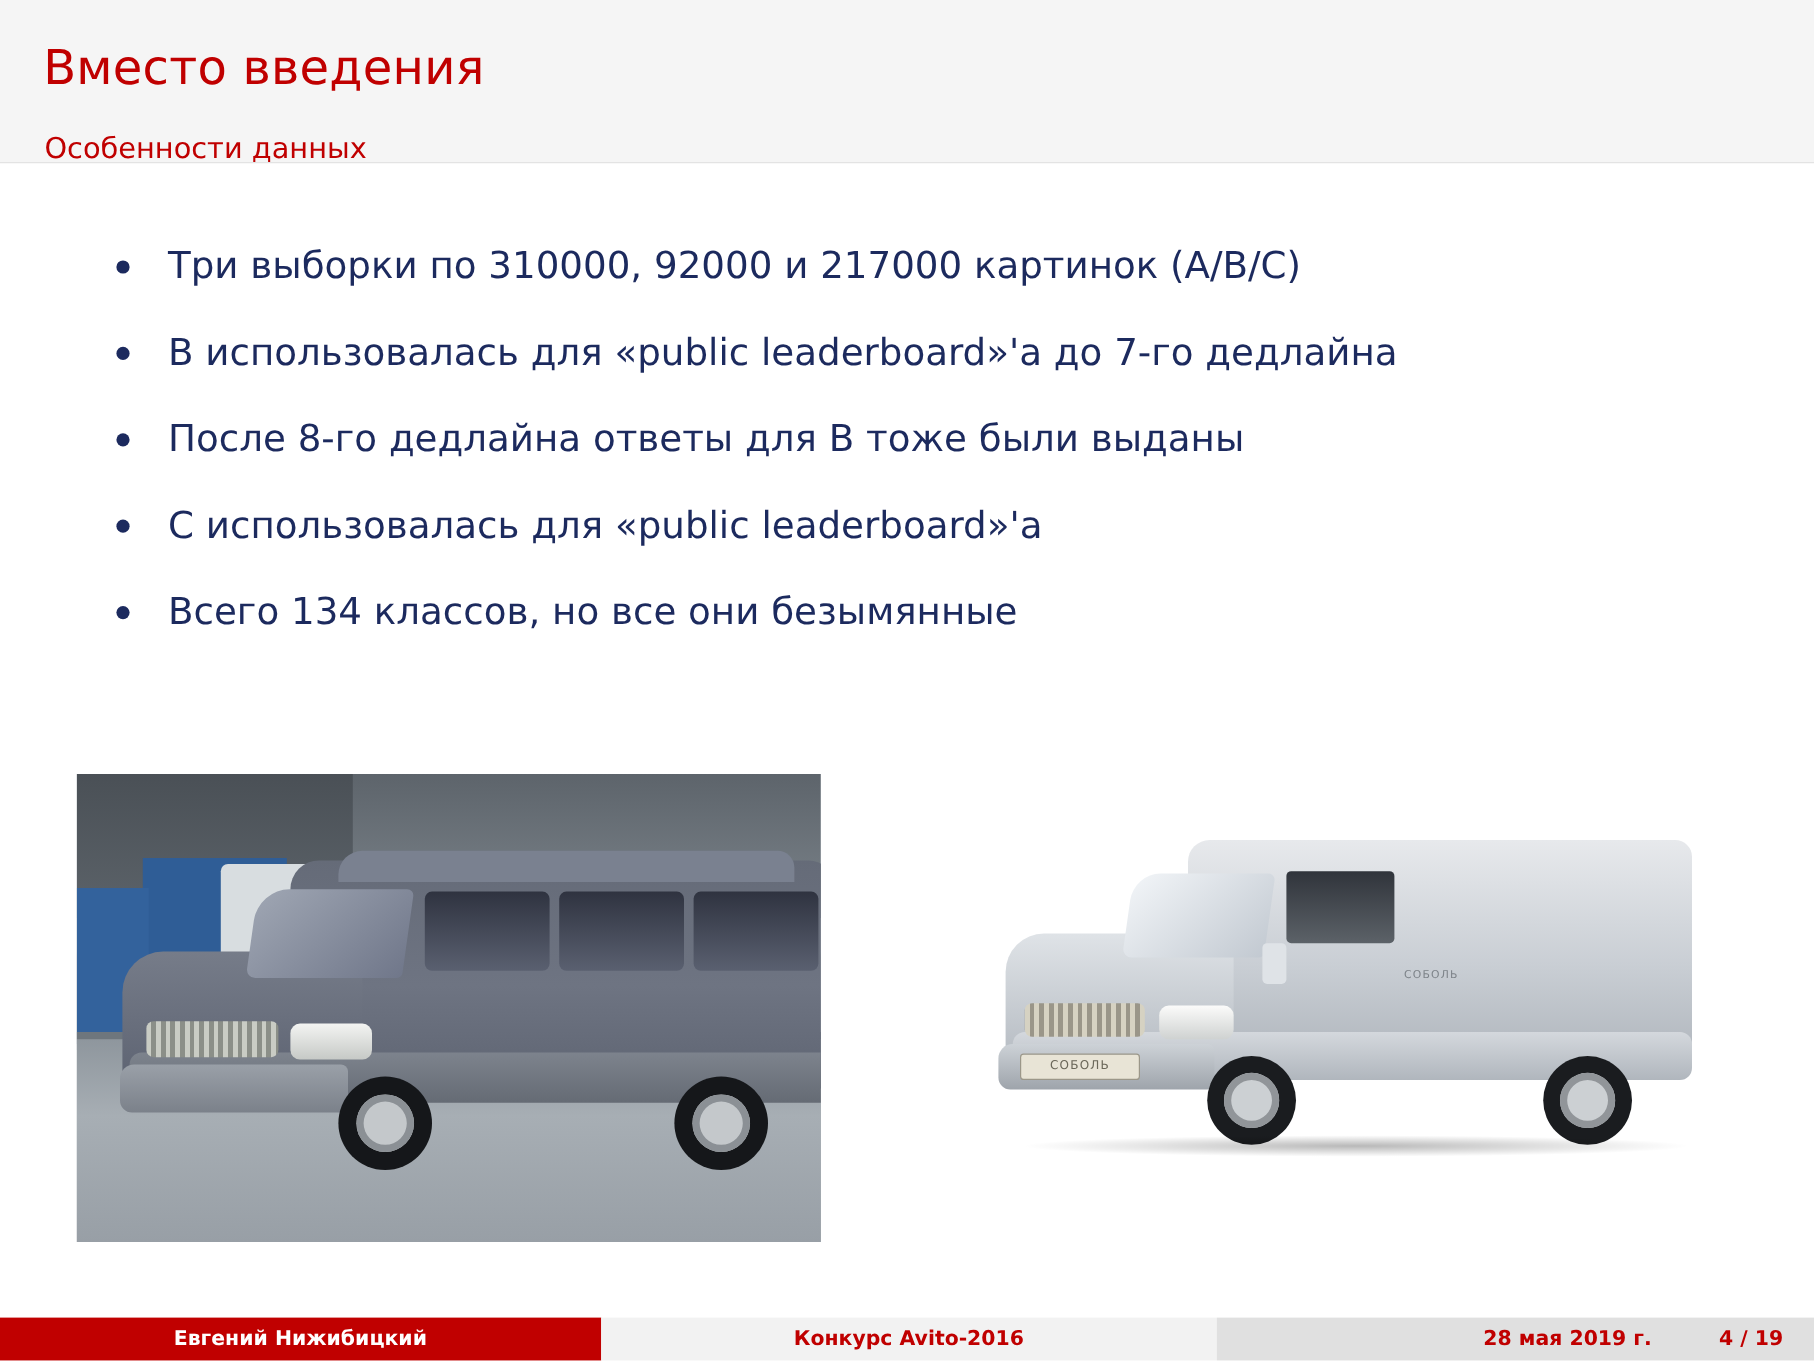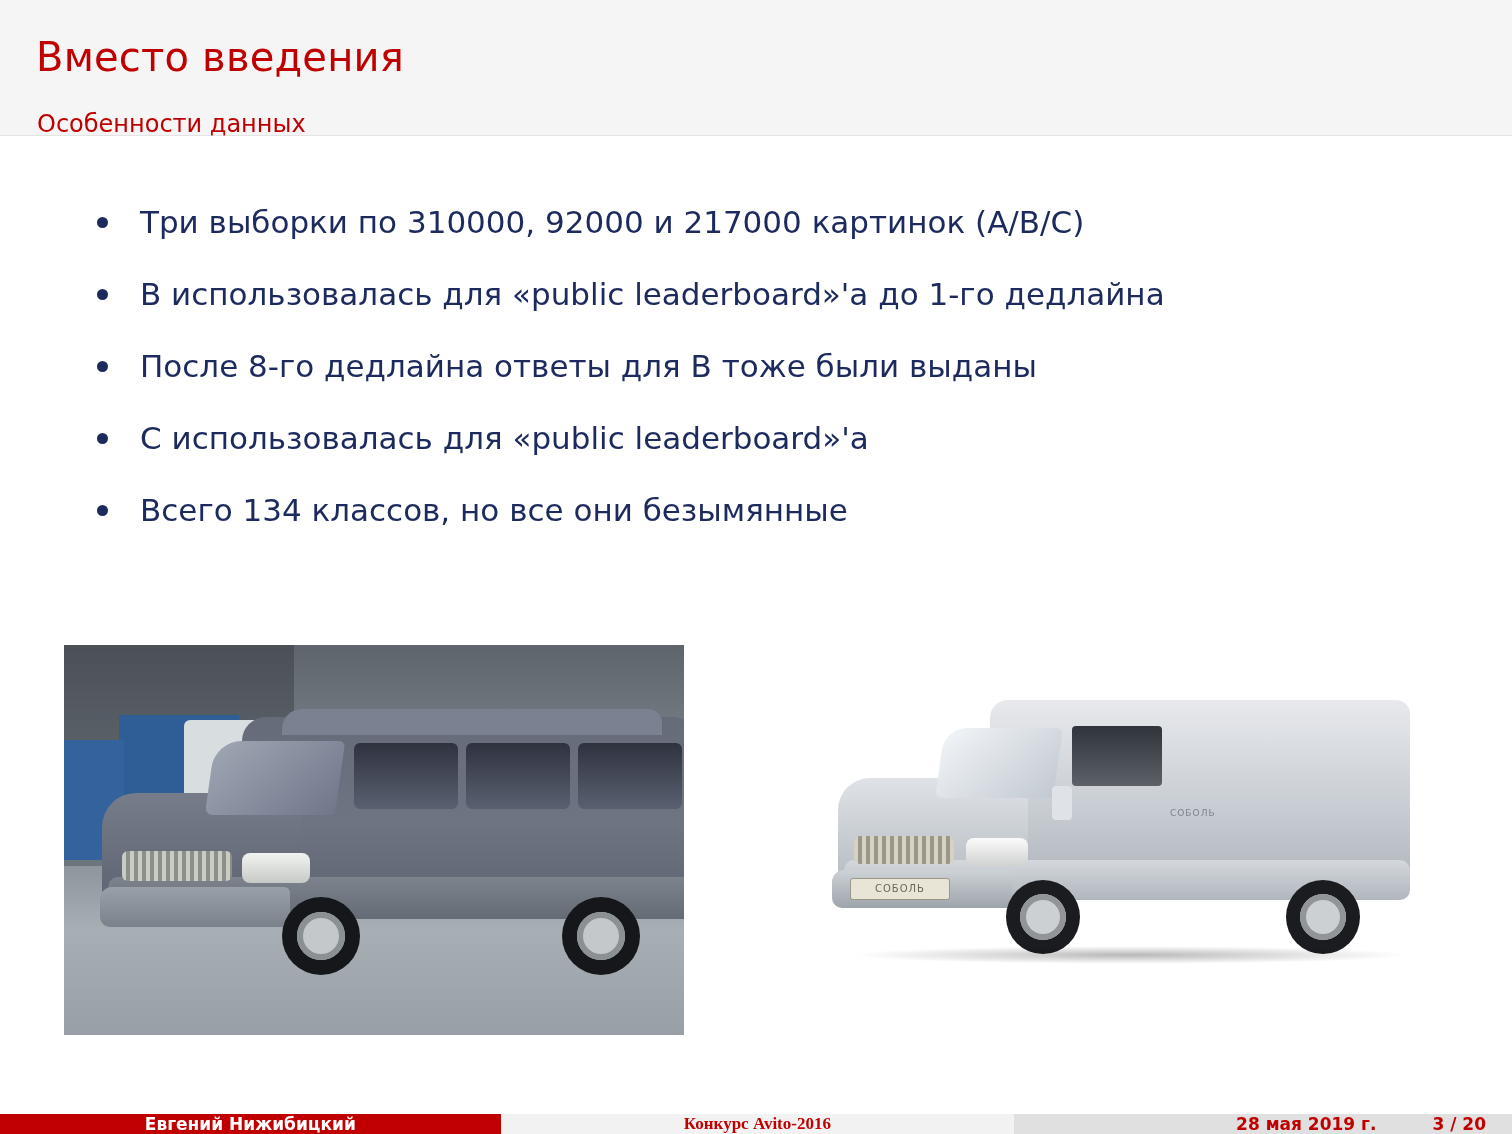--- a/index.html
+++ b/index.html
@@ -279,38 +279,36 @@
   .footer {
     position: absolute;
     left: 0;
     bottom: 0;
     width: 1512px;
     height: 36px;
     display: flex;
     font-size: 17px;
     font-weight: bold;
     font-family: "DejaVu Sans", sans-serif;
-    align-items: flex-end;
   }
   .f-author {
     width: 505px;
     background: #c00000;
     color: #ffffff;
     display: flex;
     align-items: center;
     justify-content: center;
   }
   .f-middle {
     width: 518px;
     background: #f2f2f2;
     color: #c00000;
     display: flex;
     align-items: center;
     justify-content: center;
-    font-family: Liberation Serif, serif;
   }
   .f-right {
     width: 502px;
     background: #e0e0e0;
     color: #c00000;
     display: flex;
     align-items: center;
     justify-content: flex-end;
     padding-right: 26px;
     gap: 56px;
@@ -327,21 +325,21 @@
   </div>
 
   <div class="content">
     <ul class="bullets">
       <li>
         <span class="dot"></span>
         <span>Три выборки по 310000, 92000 и 217000 картинок (A/B/C)</span>
       </li>
       <li>
         <span class="dot"></span>
-        <span>B использовалась для «public leaderboard»'а до 1-го дедлайна</span>
+        <span>B использовалась для «public leaderboard»'а до 7-го дедлайна</span>
       </li>
       <li>
         <span class="dot"></span>
         <span>После 8-го дедлайна ответы для B тоже были выданы</span>
       </li>
       <li>
         <span class="dot"></span>
         <span>C использовалась для «public leaderboard»'а</span>
       </li>
       <li>
@@ -397,17 +395,17 @@
       </div>
     </div>
 
   </div>
 
   <div class="footer">
     <div class="f-author">Евгений Нижибицкий</div>
     <div class="f-middle">Конкурс Avito-2016</div>
     <div class="f-right">
       <span>28 мая 2019 г.</span>
-      <span>3 / 20</span>
+      <span>4 / 19</span>
     </div>
   </div>
 
 </div>
 
 </body></html>

